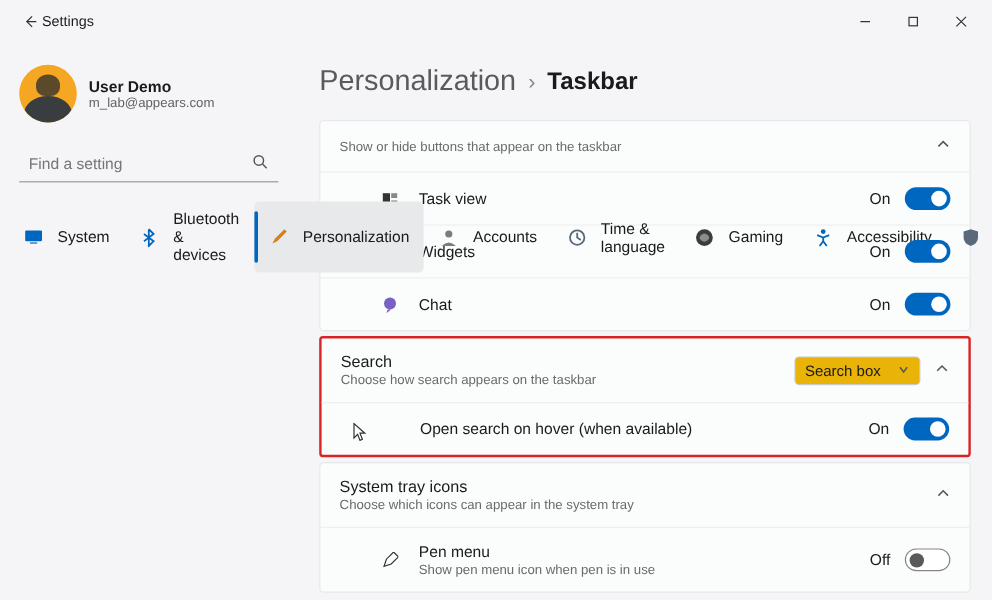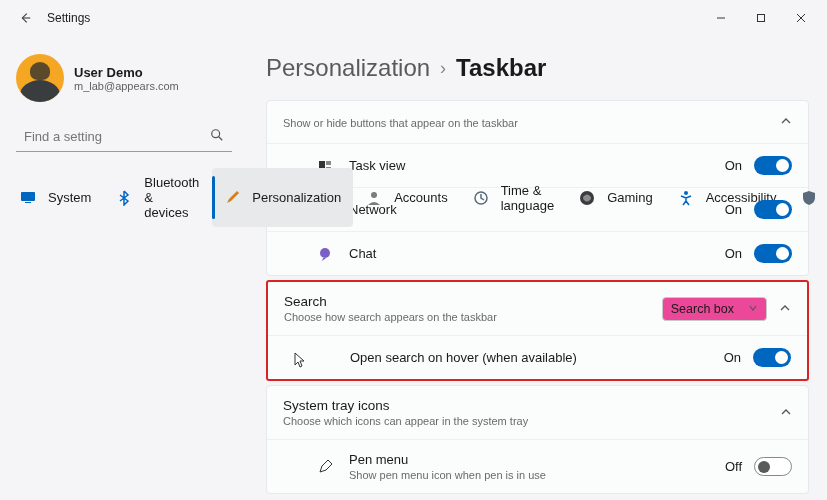--- a/index.html
+++ b/index.html
@@ -1,20 +1,20 @@
 <!DOCTYPE html>
 <html><head>
 <meta charset="utf-8">
 <style>
 * { margin: 0; padding: 0; box-sizing: border-box; font-family: "Segoe UI", sans-serif; }
 body { background: #f5f5f7; width: 827px; height: 500px; overflow: hidden; color: #1a1a1a; }
 .window { display: flex; flex-direction: column; height: 100%; }
 
 .titlebar { display: flex; align-items: center; height: 36px; padding: 0 6px; }
-.titlebar-left { display: flex; align-items: center; gap: 15px; padding-left: 12px; }
+.titlebar-left { display: flex; align-items: center; gap: 3px; padding-left: 12px; }
 .back-arrow { width: 14px; height: 14px; display:flex; align-items:center; justify-content:center; cursor:pointer;}
 .titlebar-title { font-size: 12px; }
 .titlebar-right { margin-left: auto; display: flex; }
 .win-btn { width: 40px; height: 30px; display:flex; align-items:center; justify-content:center; cursor:pointer; }
 .win-btn svg { width: 10px; height: 10px; }
 
 .content { display: flex; flex: 1; overflow: hidden; }
 
 .sidebar { width: 248px; padding: 12px 8px 12px 8px; display:flex; flex-direction:column; gap: 4px; }
 .profile { display:flex; align-items:center; gap: 10px; padding: 6px 8px 16px 8px; }
@@ -31,21 +31,21 @@
 .nav { display:flex; flex-direction:row; gap:1px; margin-top:4px;}
 .nav-item { display:flex; align-items:center; gap:12px; padding: 7px 12px; border-radius:4px; font-size:13px; cursor:pointer; position:relative; }
 .nav-item.selected { background:#e7e9ea; }
 .nav-item.selected::before { content:''; position:absolute; left:0; top:8px; bottom:8px; width:3px; background:#0067c0; border-radius:2px; }
 .nav-icon { width:16px; height:16px; display:flex; align-items:center; justify-content:center; }
 
 .main { flex:1; padding: 12px 18px 0 18px; overflow-y:auto; }
 .breadcrumb { display:flex; align-items:center; gap:10px; padding: 6px 0 18px 0; }
 .crumb-parent { font-size: 24px; color:#5a5a5a; font-weight:400; }
 .crumb-sep { font-size: 18px; color:#888; }
-.crumb-current { font-size: 24px; font-weight:600; }
+.crumb-current { font-size: 20px; font-weight:600; }
 
 .card { background:#fbfcfc; border:1px solid #e7e8e9; border-radius:4px; margin-bottom:4px; }
 .card-header { display:flex; align-items:center; padding: 12px 16px; cursor:pointer; }
 .card-title { font-size:13.5px; }
 .card-sub { font-size:11px; color:#6a6a6a; margin-top:2px; }
 .card-chevron { margin-left:auto; color:#555; }
 
 .row { display:flex; align-items:center; padding: 12px 16px 12px 50px; border-top:1px solid #eeefef; }
 .row-icon { width:16px; height:16px; margin-right:16px; display:flex; align-items:center; justify-content:center; }
 .row-label { font-size:13px; }
@@ -53,21 +53,21 @@
 .row-right { margin-left:auto; display:flex; align-items:center; gap:12px; }
 .state { font-size:13px; }
 
 .toggle { width:38px; height:19px; border-radius:10px; position:relative; cursor:pointer; }
 .toggle.on { background:#0067c0; }
 .toggle.on::after { content:''; position:absolute; right:3px; top:3px; width:13px; height:13px; background:#fff; border-radius:50%; }
 .toggle.off { background:#fff; border:1px solid #888; }
 .toggle.off::after { content:''; position:absolute; left:3px; top:2.5px; width:12px; height:12px; background:#5a5a5a; border-radius:50%; }
 
 .highlight { border:2px solid #d82424; border-radius:3px; }
-.select-box { border:1px solid #c9c9c9; border-radius:4px; padding:4px 8px; display:flex; align-items:center; gap:14px; font-size:12.5px; background:#ec4899; cursor:pointer; }
+.select-box { border:1px solid #c9c9c9; border-radius:4px; padding:4px 8px; display:flex; align-items:center; gap:14px; font-size:12.5px; background:#eab308; cursor:pointer; }
 .cursor { position:relative; }
 .cursor svg { position:absolute; left:-24px; top:2px; }
 </style>
 </head>
 <body>
 
 <div class="window">
   <div class="titlebar">
     <div class="titlebar-left">
       <div class="back-arrow">
@@ -222,21 +222,21 @@
         </div>
         <div class="row">
           <span class="row-icon">
               <svg width="14" height="14" viewBox="0 0 14 14">
                 <rect x="1" y="1" width="5" height="5" fill="#0067c0"></rect>
                 <rect x="8" y="1" width="5" height="5" fill="#8ab4e0"></rect>
                 <rect x="1" y="8" width="5" height="5" fill="#8ab4e0"></rect>
                 <rect x="8" y="8" width="5" height="5" fill="#0067c0"></rect>
               </svg>
             </span>
-          <span class="row-label">Network</span>
+          <span class="row-label">Widgets</span>
           <div class="row-right">
             <span class="state">On</span>
             <div class="toggle on"></div>
           </div>
         </div>
         <div class="row">
           <span class="row-icon">
               <svg width="14" height="14" viewBox="0 0 14 14">
                 <circle cx="7" cy="6" r="5" fill="#7a5fc7"></circle>
                 <path d="M5 11 L4 14 L8 11" fill="#7a5fc7"></path>

